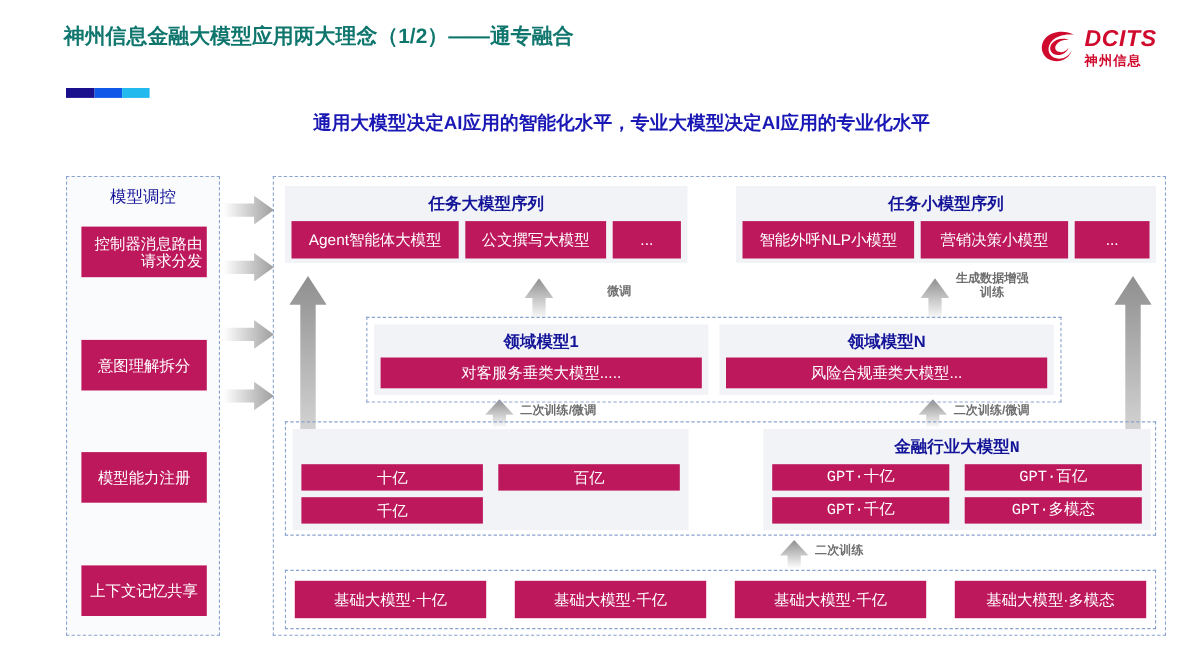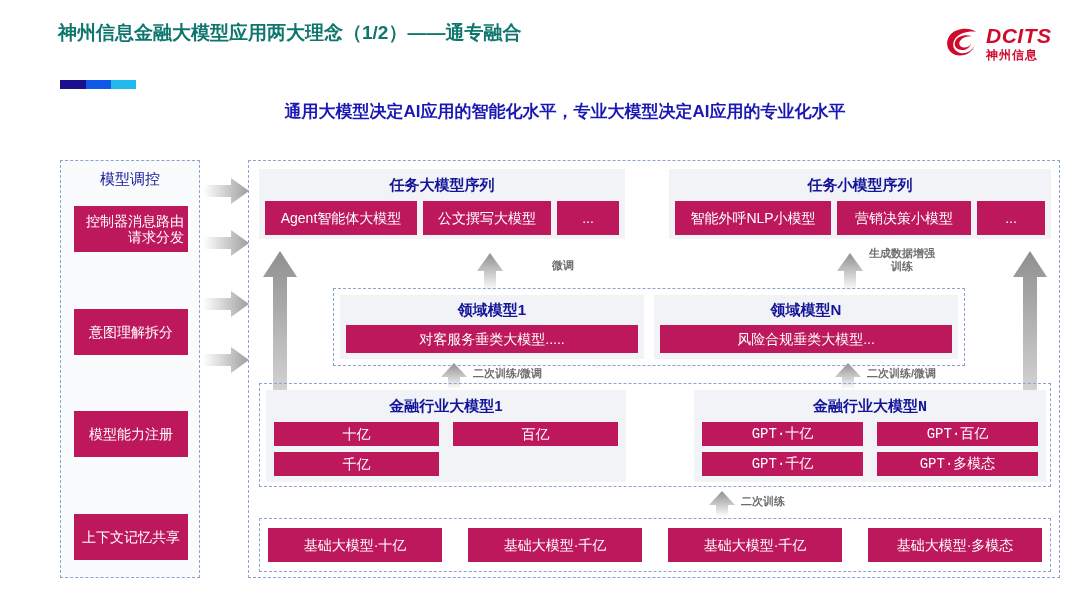--- a/index.html
+++ b/index.html
@@ -346,21 +346,20 @@
       <div class="blue-box">对客服务垂类大模型.....</div>
     </div>
     <div class="gray-panel domain-panel" id="domain-right">
       <div class="panel-title">领域模型N</div>
       <div class="blue-box">风险合规垂类大模型...</div>
     </div>
   </div>
 
   <div id="industry-frame" class="dashed">
     <div class="gray-panel industry-panel" id="industry-left">
-      <div class="panel-title">金融行业大模型1</div>
       <div class="industry-grid">
         <div class="blue-box">十亿</div>
         <div class="blue-box">百亿</div>
         <div class="blue-box">千亿</div>
       </div>
     </div>
     <div class="gray-panel industry-panel" id="industry-right">
       <div class="panel-title">金融行业大模型N</div>
       <div class="industry-grid">
         <div class="blue-box">GPT·十亿</div>

